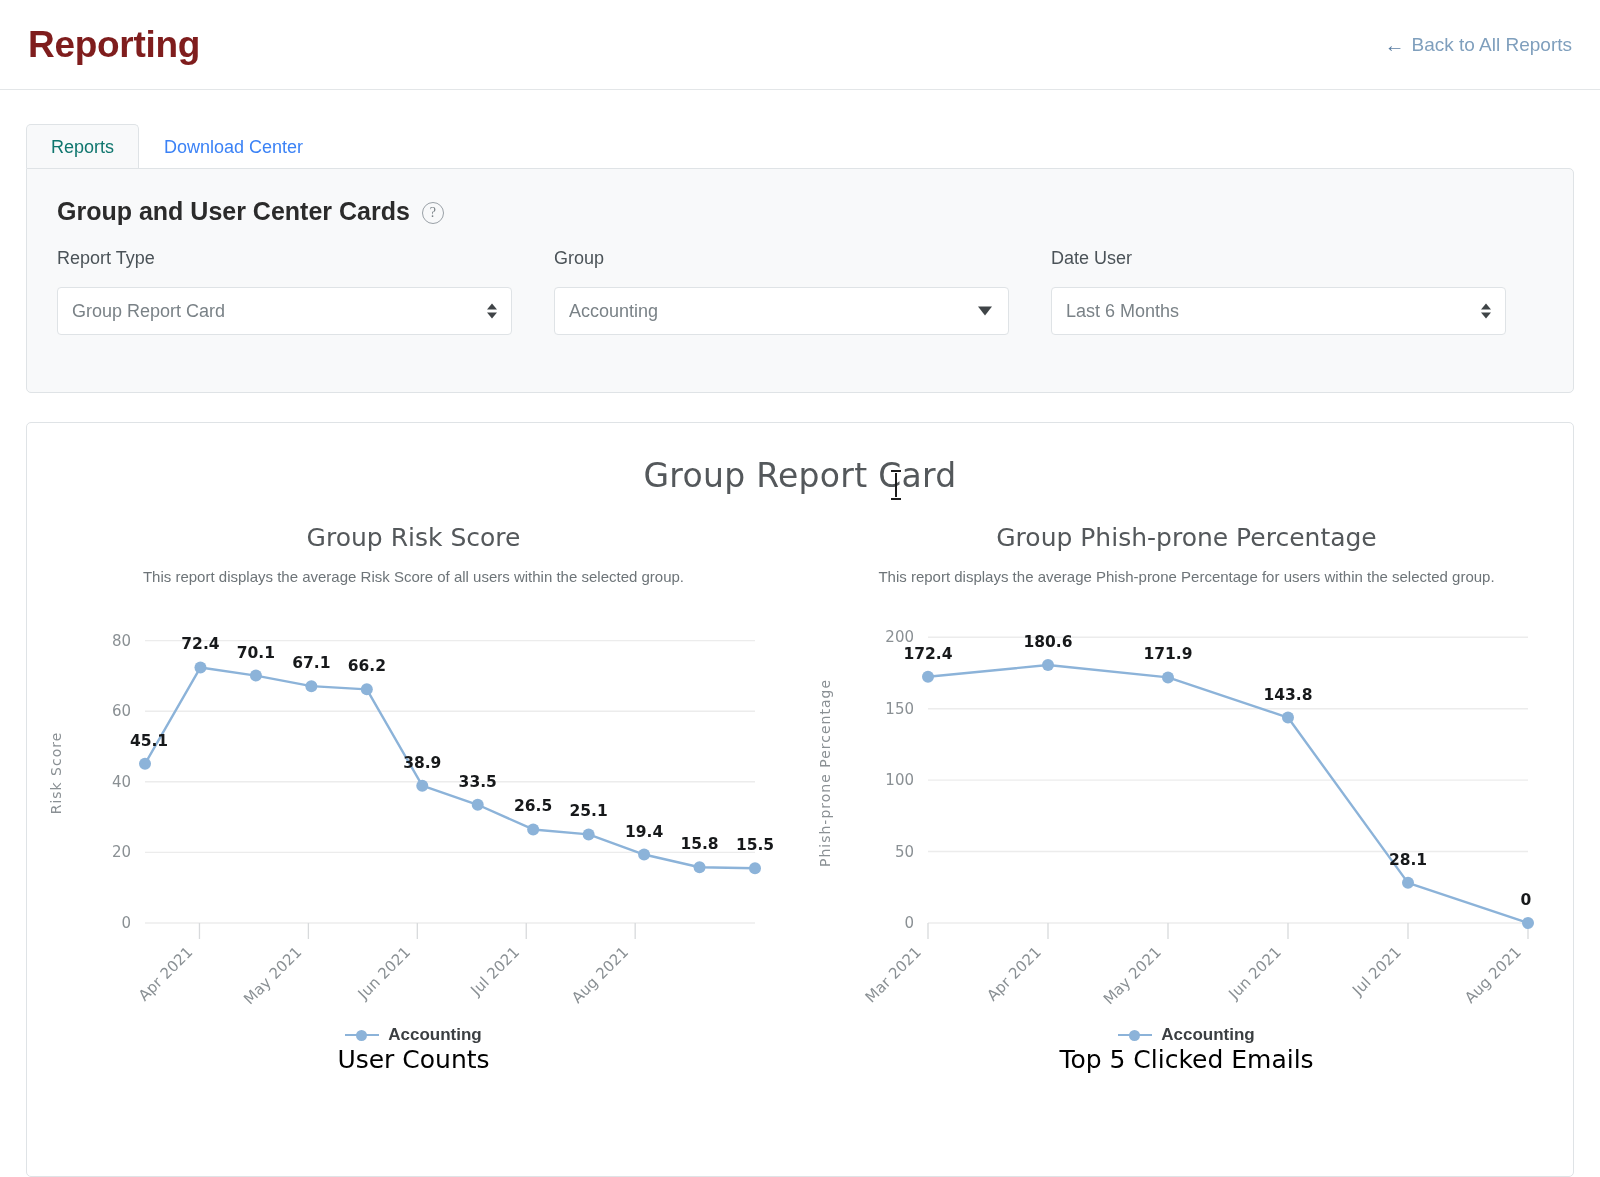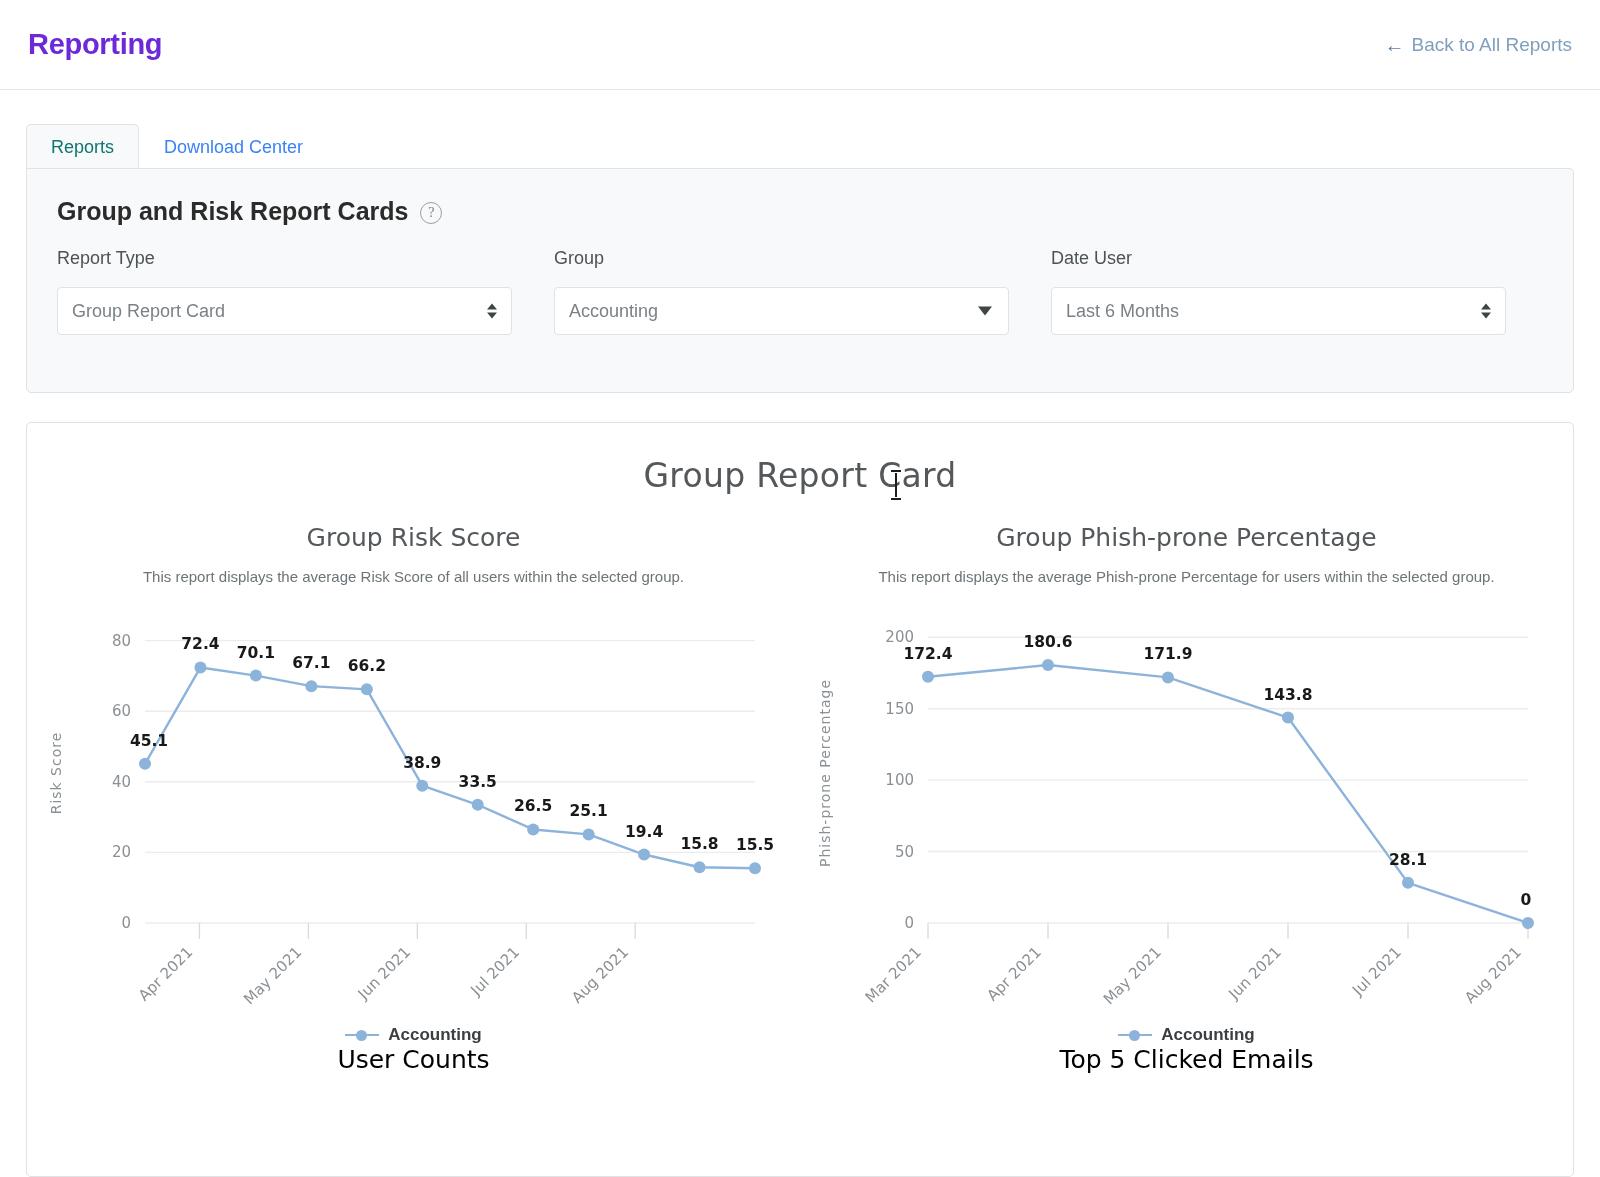--- a/index.html
+++ b/index.html
@@ -12,21 +12,21 @@
   .page { position: relative; width: 1600px; height: 1177px; background: #fff; }
 
   
   .app-header {
     position: absolute; left: 0; top: 0; width: 1600px; height: 90px;
     background: #fff; border-bottom: 1px solid #e3e6e8;
     display: flex; align-items: center; justify-content: space-between;
     padding: 0 28px 0 28px;
   }
   .app-title {
-    font-size: 29px; font-weight: bold; color: #6d28d9; letter-spacing: -0.3px;
+    font-size: 37px; font-weight: bold; color: #7f1d1d; letter-spacing: -0.3px;
   }
   .back-link {
     display: flex; align-items: center; gap: 7px;
     color: #7f9fbd; font-size: 19px; cursor: pointer; white-space: nowrap;
   }
   .back-arrow { font-size: 20px; color: #5b7ea3; line-height: 1; }
 
   
   .tabs {
     position: absolute; left: 26px; top: 118px;
@@ -158,21 +158,21 @@
     <div class="tab active">
       <span>Reports</span>
     </div>
     <div class="tab inactive">
       <span>Download Center</span>
     </div>
   </div>
 
   <div class="filter-card">
     <div class="filter-title-row">
-      <div class="filter-title">Group and Risk Report Cards</div>
+      <div class="filter-title">Group and User Center Cards</div>
       <div class="help-icon">?</div>
     </div>
     <div class="filter-fields">
 
       <div class="field">
         <div class="field-label">Report Type</div>
         <div class="field-control">
           <span>Group Report Card</span>
           <span class="updown">
               <i class="up"></i>

